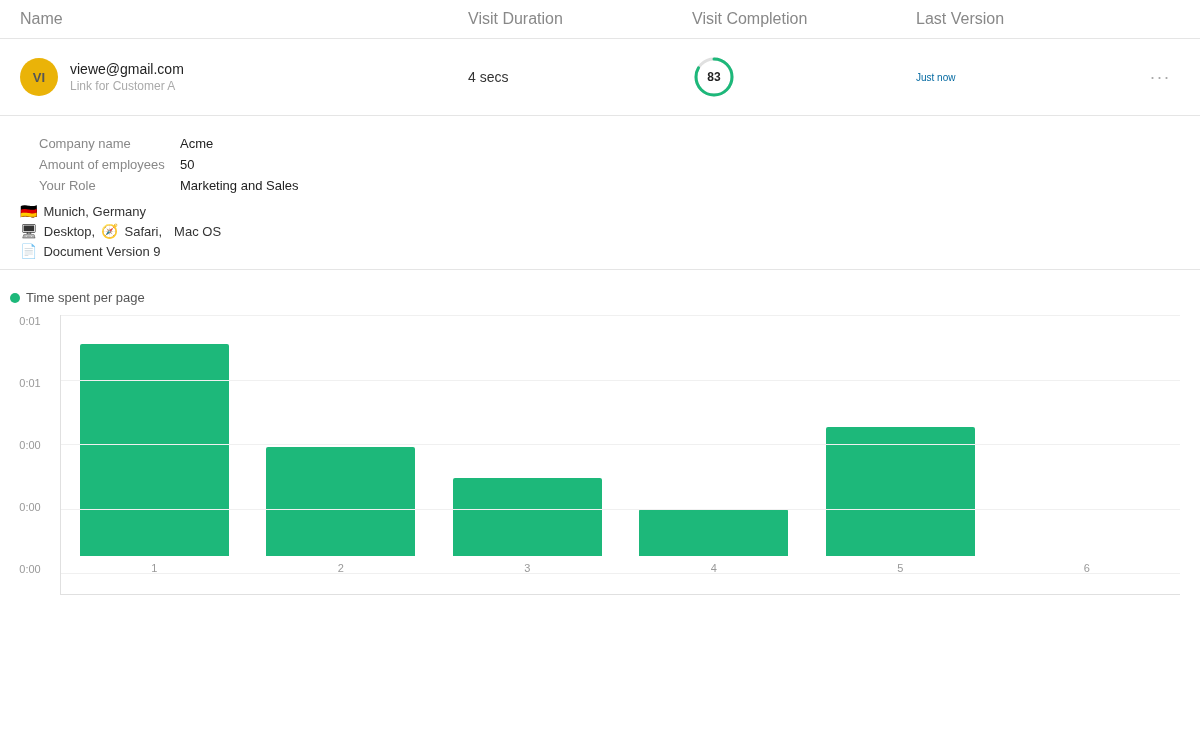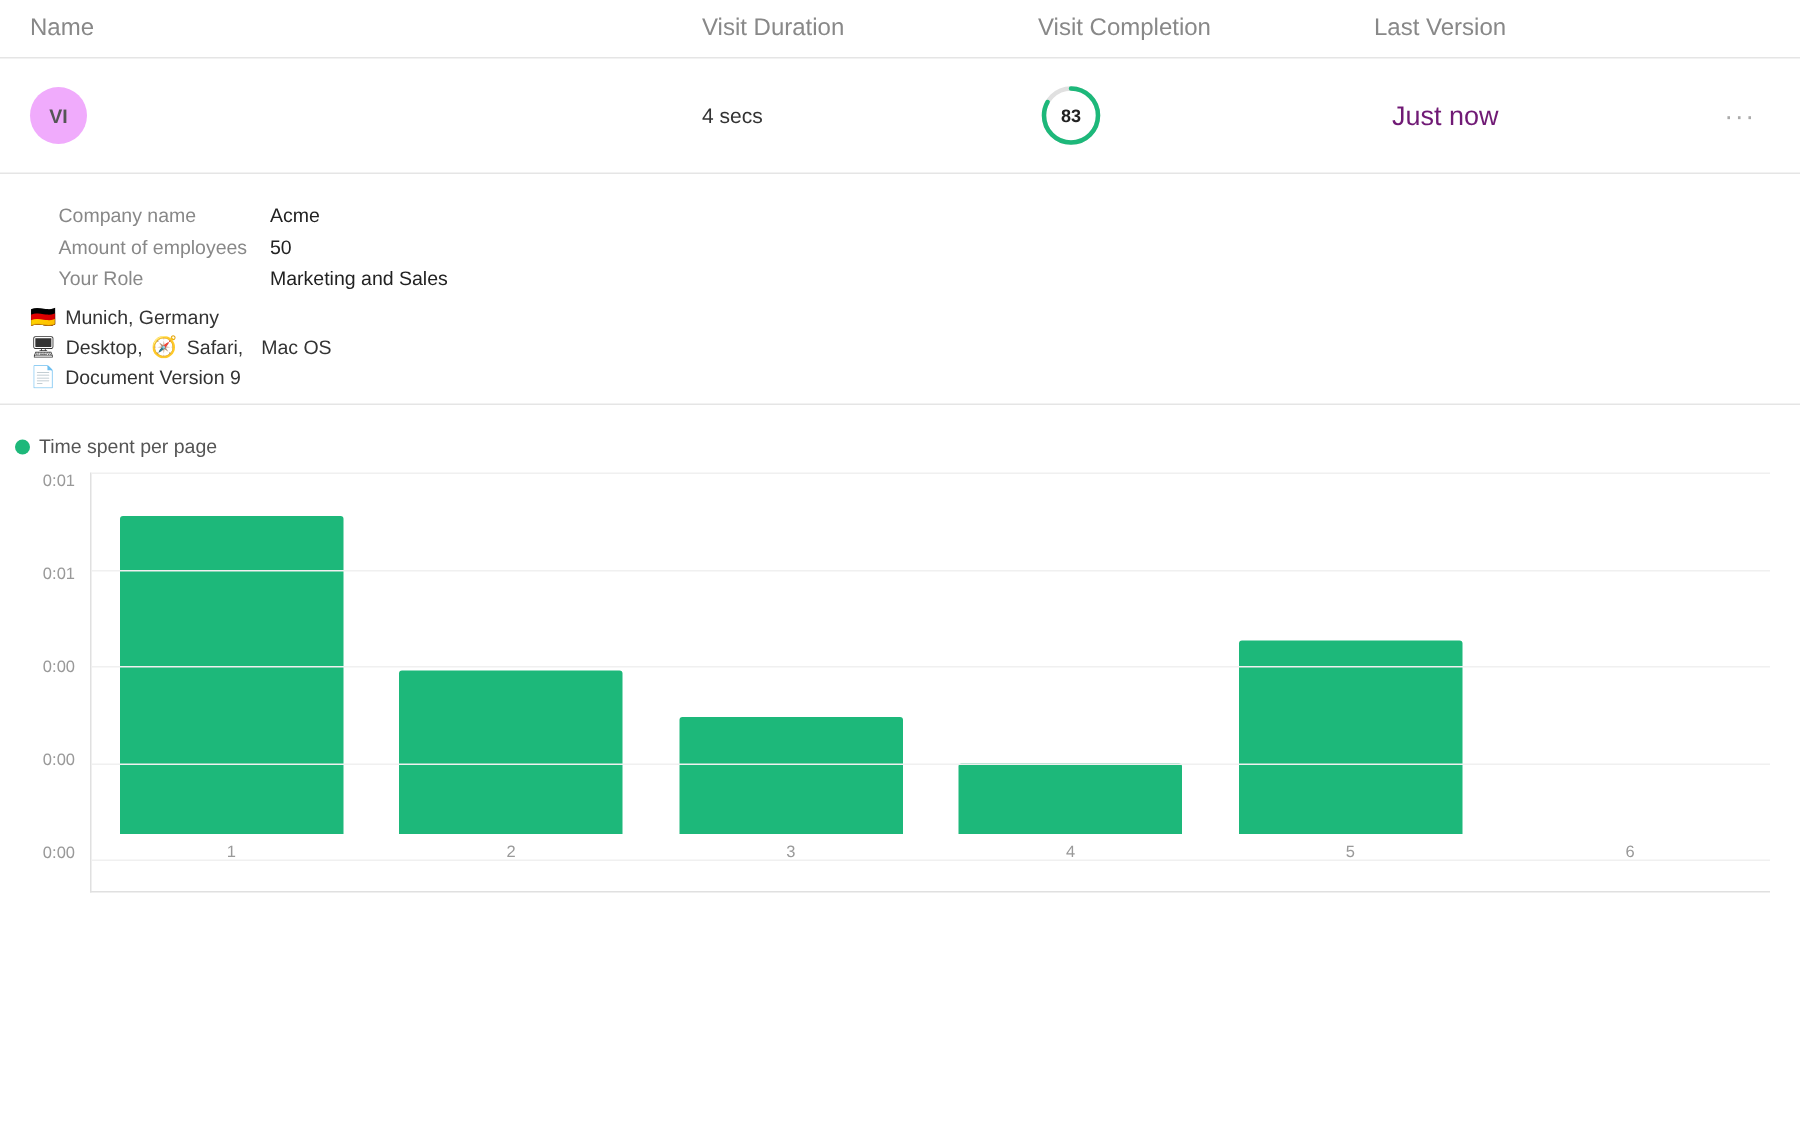--- a/index.html
+++ b/index.html
@@ -25,21 +25,21 @@
     .user-cell {
       display: flex;
       align-items: center;
       gap: 12px;
     }
 
     .avatar {
       width: 38px;
       height: 38px;
       border-radius: 50%;
-      background: #f0abfc;
+      background: #eab308;
       display: flex;
       align-items: center;
       justify-content: center;
       font-size: 13px;
       font-weight: 600;
       color: #555;
       flex-shrink: 0;
     }
 
     .user-info .email {
@@ -78,23 +78,22 @@
       position: absolute;
       top: 50%;
       left: 50%;
       transform: translate(-50%, -50%);
       font-size: 12px;
       font-weight: 600;
       color: #222;
     }
 
     .last-viewed {
-      color: #701a75;
-      font-size: 18px;
-      margin-left: 12px;
+      color: #0369a1;
+      font-size: 10px;
     }
 
     .more-btn {
       color: #aaa;
       font-size: 18px;
       cursor: pointer;
       text-align: center;
       letter-spacing: 1px;
     }
 
@@ -179,21 +178,21 @@
       display: flex;
       flex-direction: column;
       justify-content: space-between;
       padding-bottom: 20px;
       width: 48px;
     }
 
     .y-label {
       font-size: 11px;
       color: #999;
-      text-align: right;
+      text-align: center;
       padding-right: 8px;
     }
 
     .bars-area {
       flex: 1;
       display: flex;
       align-items: flex-end;
       height: 100%;
       padding-bottom: 20px;
       position: relative;
@@ -249,20 +248,24 @@
   <span>Visit Completion</span>
   <span>Last Version</span>
   <span></span>
 </div>
 
 <div class="table-row">
 
   <div class="user-cell">
     <div class="avatar">
       <span>VI</span>
+    </div>
+    <div class="user-info">
+      <div class="email">viewe@gmail.com</div>
+      <div class="link-label">Link for Customer A</div>
     </div>
   </div>
 
   <div class="visit-duration">4 secs</div>
 
   <div class="completion-cell">
     <div class="circle-progress">
       <svg width="44" height="44" viewBox="0 0 44 44">
         <circle cx="22" cy="22" r="18" fill="none" stroke="#e0e0e0" stroke-width="3"></circle>
         <circle cx="22" cy="22" r="18" fill="none" stroke="#1db87a" stroke-width="3" stroke-dasharray="113.1" stroke-dashoffset="19.2" stroke-linecap="round"></circle>

